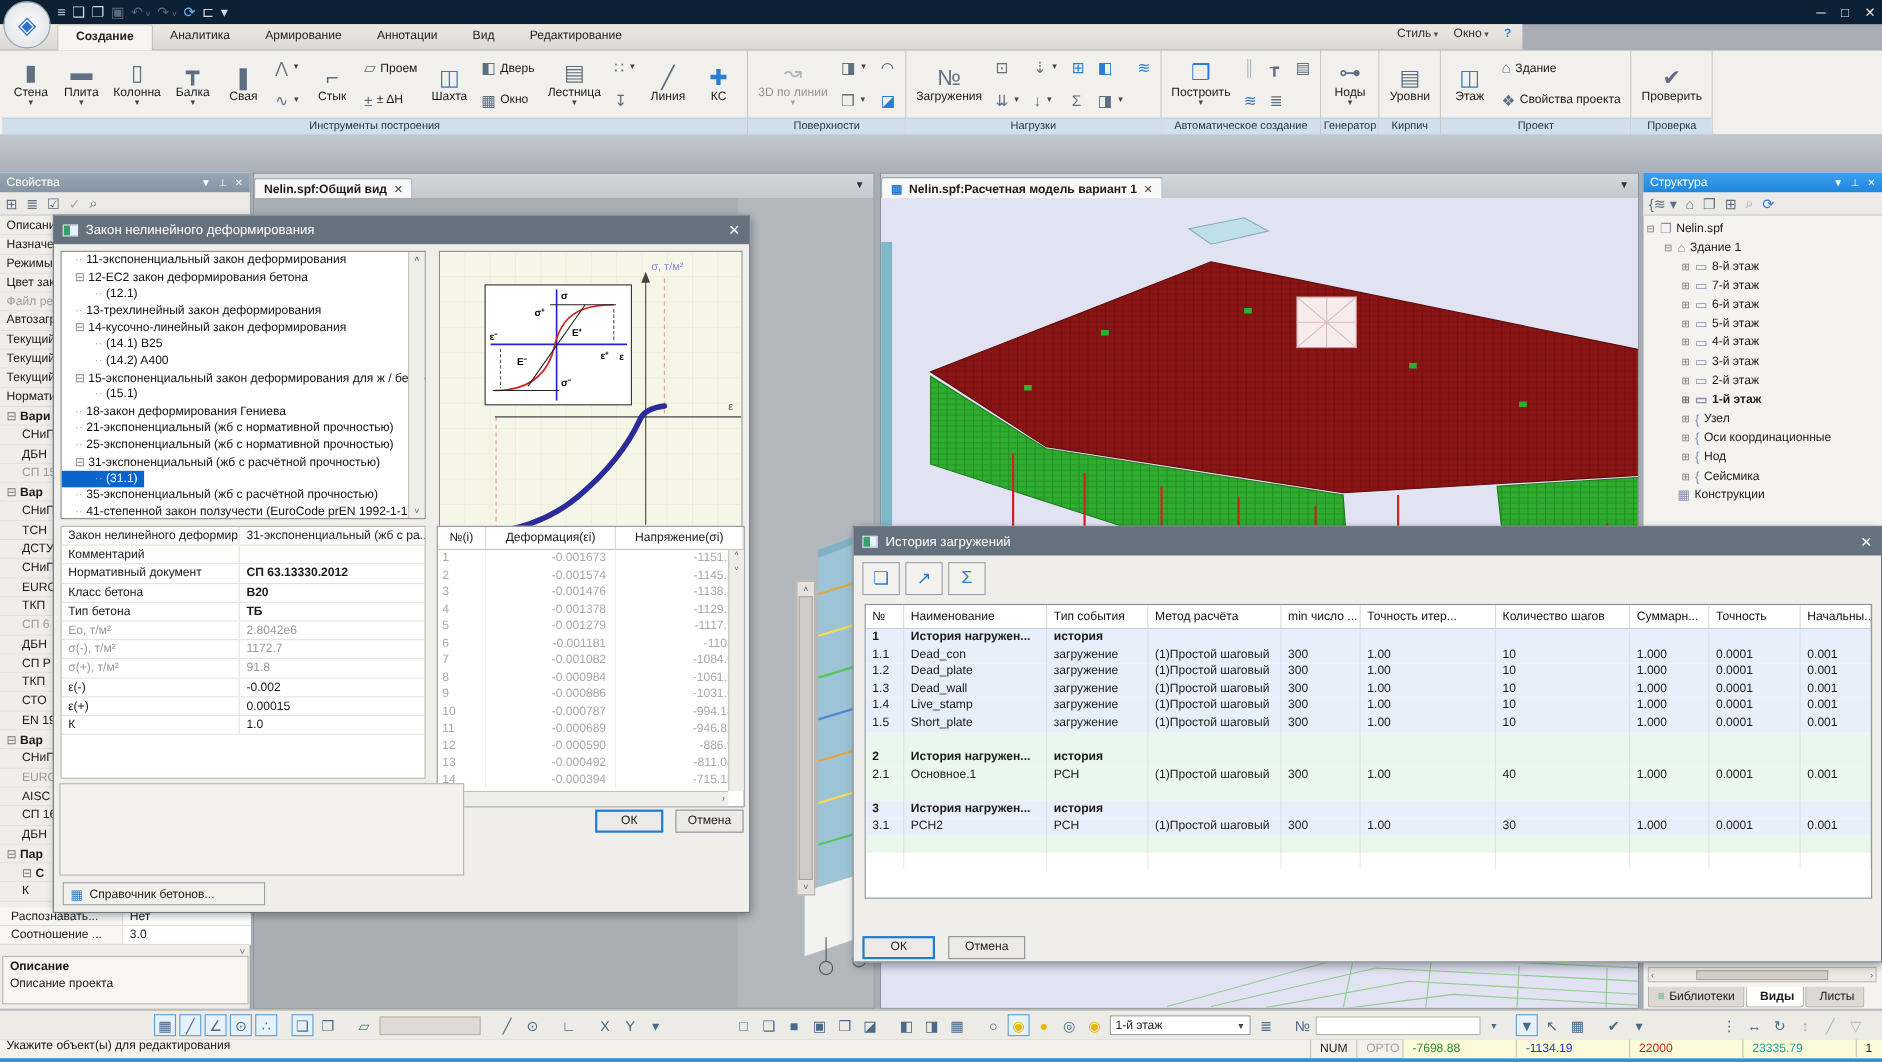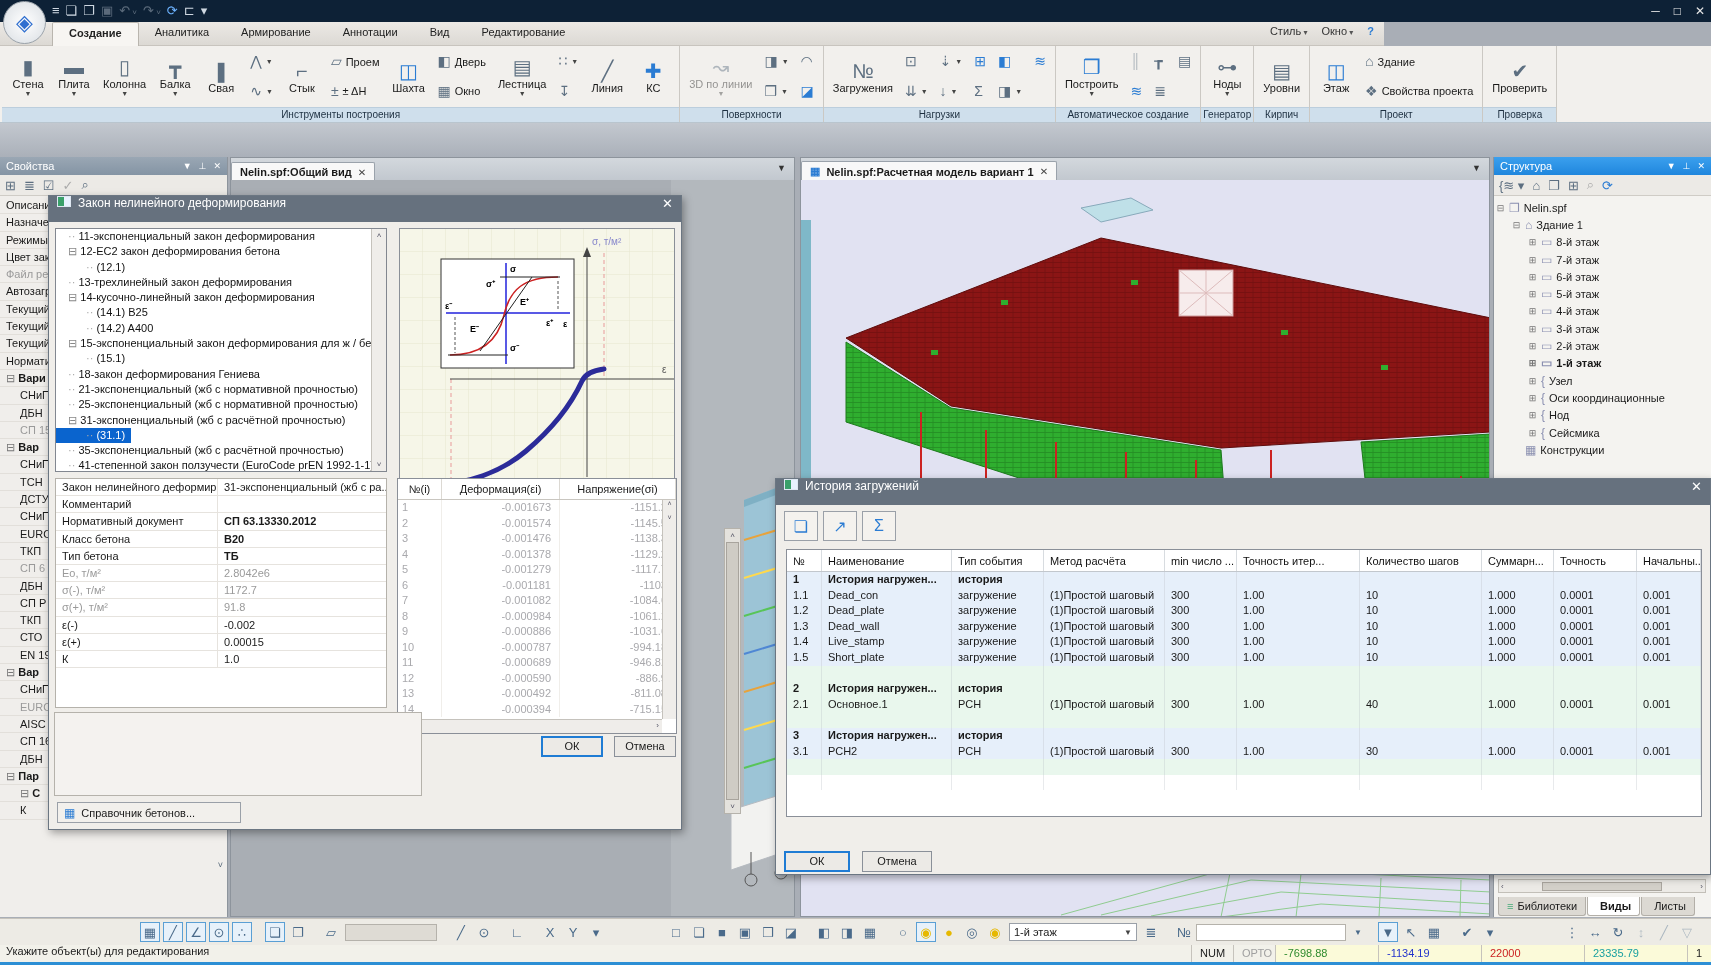--- a/index.html
+++ b/index.html
@@ -88,21 +88,21 @@
   .titem.ind1{padding-left:16px;} .titem.ind2{padding-left:32px;}
   .titem.bold{font-weight:bold;}
   .shscroll{position:absolute;left:4px;top:722px;width:208px;height:14px;background:#eceae6;border:1px solid #c2bfb8;display:flex;align-items:center;justify-content:space-between;font-size:8px;color:#556;padding:0 2px;}
   .shscroll .thumb{height:9px;width:120px;background:#d3d0c9;border:1px solid #aaa69f;}
   .stabs{position:absolute;left:0px;top:740px;width:218px;display:flex;gap:1px;padding-left:4px;}
   .stab{padding:3px 8px;background:#dcd9d3;border:1px solid #b3afa8;border-top:none;border-radius:0 0 3px 3px;display:flex;gap:4px;align-items:center;}
   .stab.active{background:#fff;font-weight:bold;}
   .stab .ticon{color:#4a7;font-size:11px;}
   
   .dlg{position:absolute;background:#f0eeea;border:1px solid #6b7682;box-shadow:2px 3px 8px rgba(0,0,0,.35);}
-  .dtitle{height:26px;background:#66717e;color:#fff;display:flex;padding:0 8px;gap:7px;font-size:12px;}
+  .dtitle{height:26px;background:#66717e;color:#fff;display:flex;align-items:center;padding:0 8px;gap:7px;font-size:12px;}
   .dicon{width:14px;height:11px;background:linear-gradient(90deg,#3aa06a 50%,#e8f2ff 50%);border:1px solid #dfe8f2;}
   .dclose{margin-left:auto;font-size:13px;color:#fff;cursor:default;}
   .lawdlg{left:48px;top:195px;width:634px;height:635px;z-index:31;}
   
   .ltree{position:absolute;left:6px;top:32px;width:332px;height:244px;background:#fff;border:1px solid #828790;overflow:hidden;}
   .lti{height:15.3px;white-space:nowrap;padding:1px 2px 0 12px;color:#111;}
   .lti::before{content:"·· ";color:#aaa;}
   .lti.node::before{content:"⊟ ";color:#888;}
   .lti.ind{padding-left:30px;}
   .lti.sel{background:#0a64ce;color:#fff;display:inline-block;min-width:0;padding-right:6px;}
@@ -513,21 +513,35 @@
         <div class="prow grp">Вар</div>
         <div class="prow sub">СНиП</div>
         <div class="prow sub gray">EURO</div>
         <div class="prow sub">AISC</div>
         <div class="prow sub">СП 16</div>
         <div class="prow sub">ДБН</div>
         <div class="prow grp">Пар</div>
         <div class="prow grp sub">С</div>
         <div class="prow sub">К</div>
     </div>
+    <div class="pbottom">
+      <div class="pbrow">
+          <span>Распознавать...</span>
+          <span>Нет</span>
+        </div>
+        <div class="pbrow">
+          <span>Соотношение ...</span>
+          <span>3.0</span>
+        </div>
+    </div>
     <div class="pscroll">˅</div>
+    <div class="pdesc">
+      <b>Описание</b>
+      <span>Описание проекта</span>
+    </div>
   </div>
 
   <div class="view view1">
     <div class="vtabbar">
       <div class="vtab">
         <span>Nelin.spf:Общий вид</span>
         <span class="vx">✕</span>
       </div>
       <span class="vdd">▼</span>
     </div>

